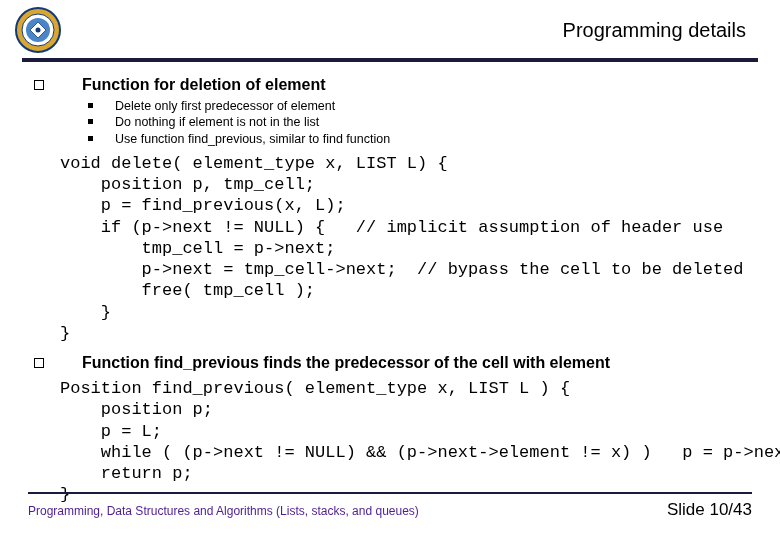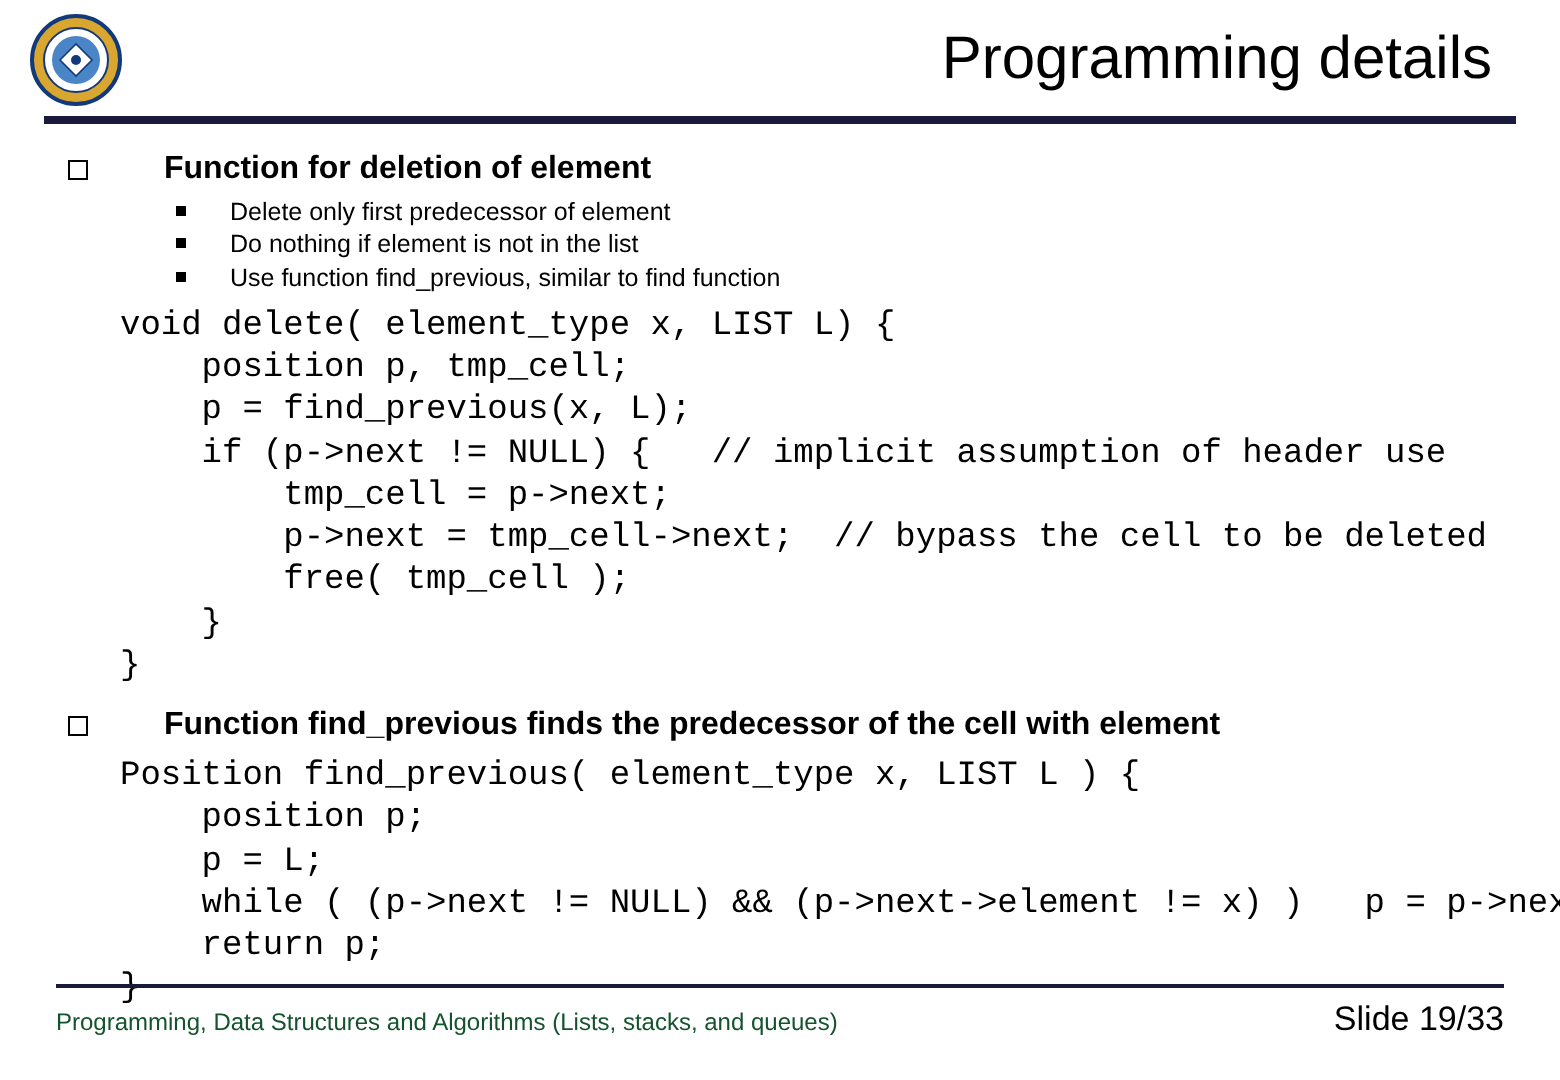--- a/index.html
+++ b/index.html
@@ -16,21 +16,21 @@
     align-items: center;
     padding: 6px 28px 0 14px;
   }
   .logo {
     width: 48px; height: 48px;
     flex: 0 0 48px;
   }
   .title {
     flex: 1;
     text-align: right;
-    font-size: 30px;
+    font-size: 20px;
     color: #000;
     padding-right: 6px;
   }
   .rule {
     margin: 4px 22px 0 22px;
     height: 4px;
     background: #1a1a3a;
   }
   .content {
     padding: 14px 28px 0 34px;
@@ -92,21 +92,21 @@
     background: #1a1a3a;
     margin-bottom: 6px;
   }
   .foot-row {
     display: flex;
     justify-content: space-between;
     align-items: baseline;
   }
   .foot-left {
     font-size: 12px;
-    color: #14532d;
+    color: #4c1d95;
   }
   .foot-right {
     font-size: 17px;
     color: #000;
   }
 </style>
 </head>
 <body>
 
 <div class="header">
@@ -167,15 +167,15 @@
     return p;
 }</div>
   </div>
 
 </div>
 
 <div class="footer">
   <div class="foot-rule"></div>
   <div class="foot-row">
     <div class="foot-left">Programming, Data Structures and Algorithms  (Lists, stacks, and queues)</div>
-    <div class="foot-right">Slide 19/33</div>
+    <div class="foot-right">Slide 10/43</div>
   </div>
 </div>
 
 </body></html>

